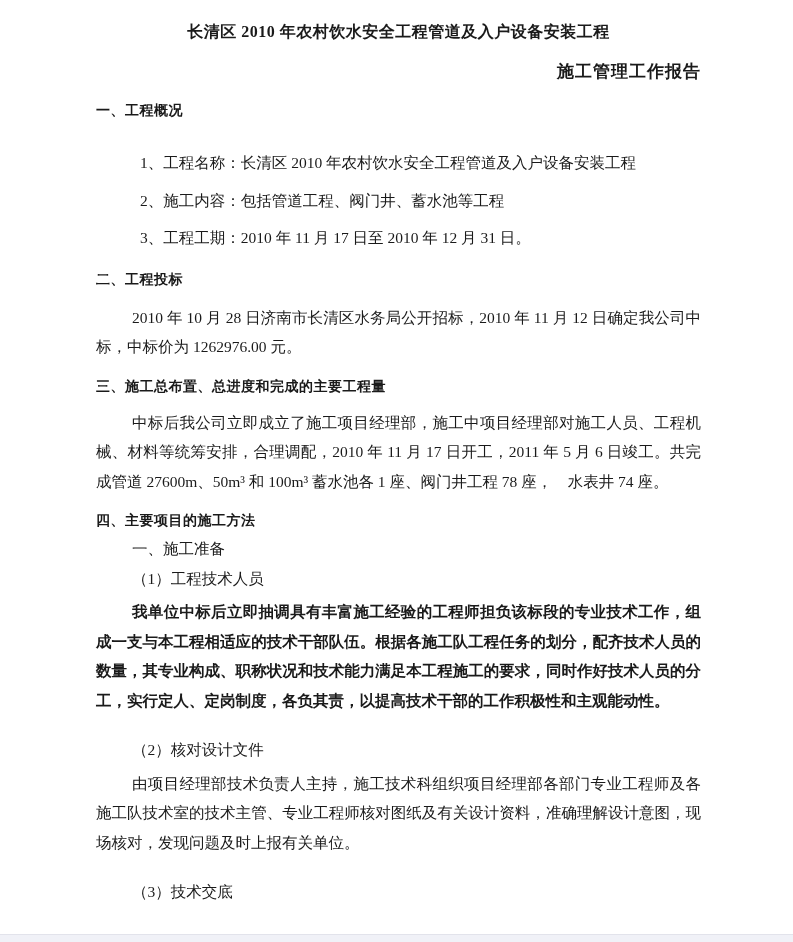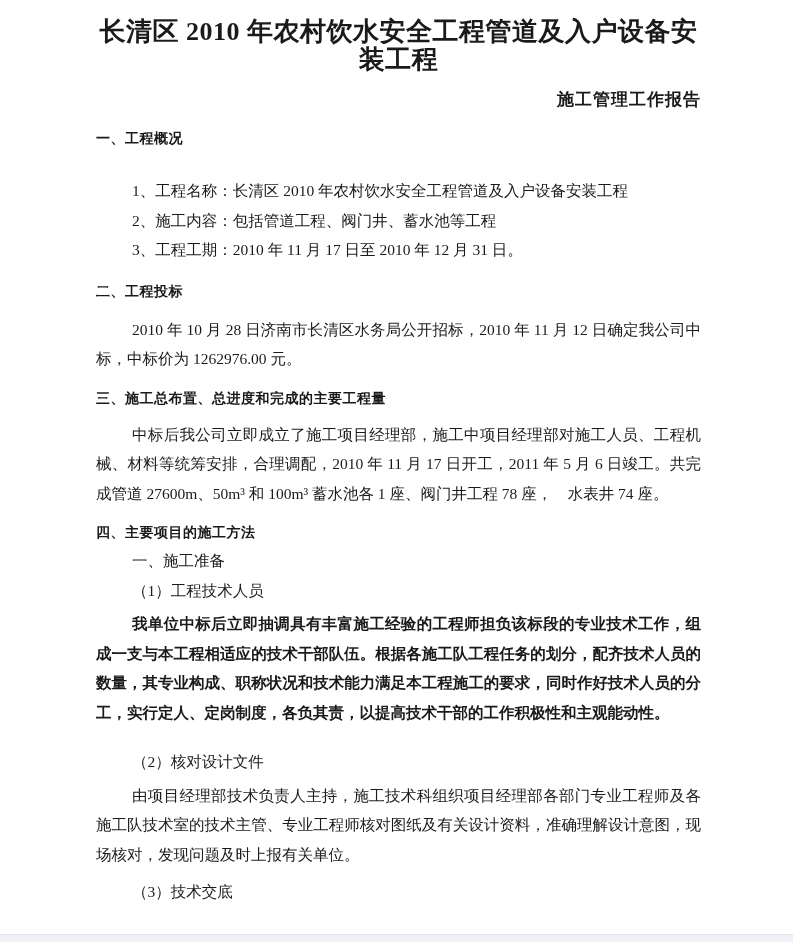--- a/index.html
+++ b/index.html
@@ -14,21 +14,21 @@
     background: #ffffff;
     overflow: hidden;
     font-family: "Liberation Serif", "DejaVu Serif", serif;
     color: #1a1a1a;
   }
   #content {
     padding: 14px 92px 0 96px;
     font-size: 15.5px;
   }
   .doc-title1 {
-    font-size: 26px;
+    font-size: 16px;
     line-height: 28px;
     margin: 4px 0 0;
     text-align: center;
     font-weight: bold;
     letter-spacing: 0.5px;
   }
   .doc-title2 {
     font-size: 17px;
     line-height: 28px;
     margin: 12px 0 0;
@@ -43,37 +43,37 @@
     margin: 0;
     letter-spacing: 0.5px;
   }
   #h1 { margin: 12px 0 24px; }
   #h2 { margin: 14px 0 10px; }
   #h3 { margin: 12px 0 8px;  }
   #h4 { margin: 12px 0 0;  }
   .item {
     line-height: 29.5px;
     text-indent: 36px;
-    margin: 0;
+    margin: 8px;
   }
   .sub {
     line-height: 29.5px;
     text-indent: 36px;
     margin: 0;
   }
   .para {
     line-height: 29.5px;
     text-indent: 36px;
     text-align: justify;
     margin: 0;
   }
   #para4 { margin-top: 4px; font-weight: bold; }
   #sub2  { margin-top: 20px; }
   #para5 { margin-top: 4px; }
-  #sub3  { margin-top: 8px; }
+  #sub3  { margin-top: 20px; }
   #footer-bar {
     position: absolute;
     left: 0;
     bottom: 0;
     width: 100%;
     height: 7px;
     background: #f0f1f7;
     border-top: 1px solid #e2e3eb;
   }
 </style>

